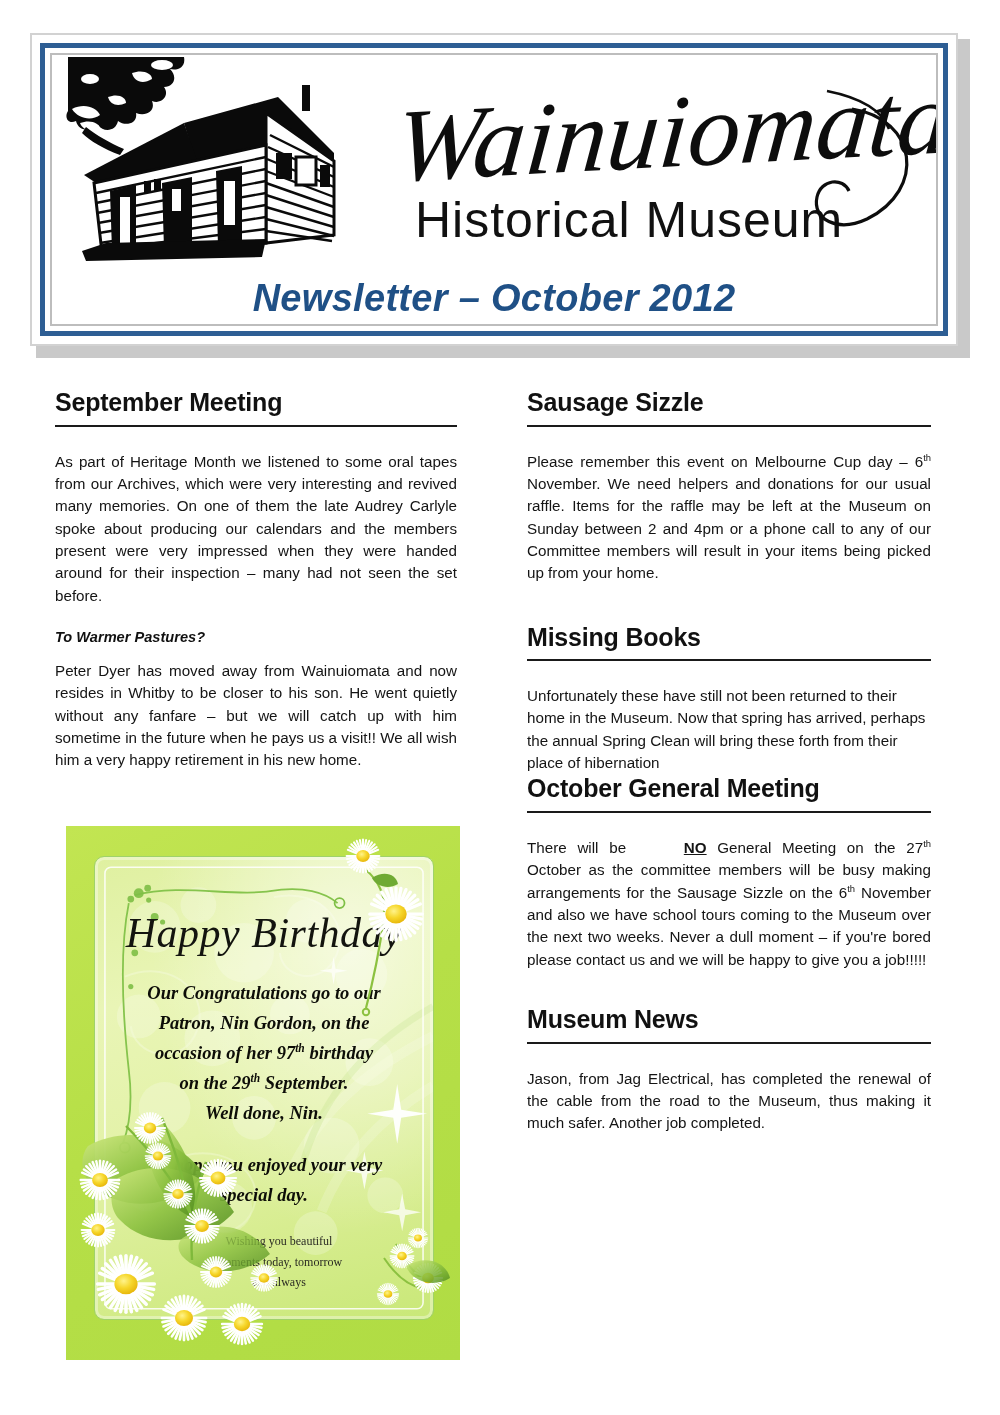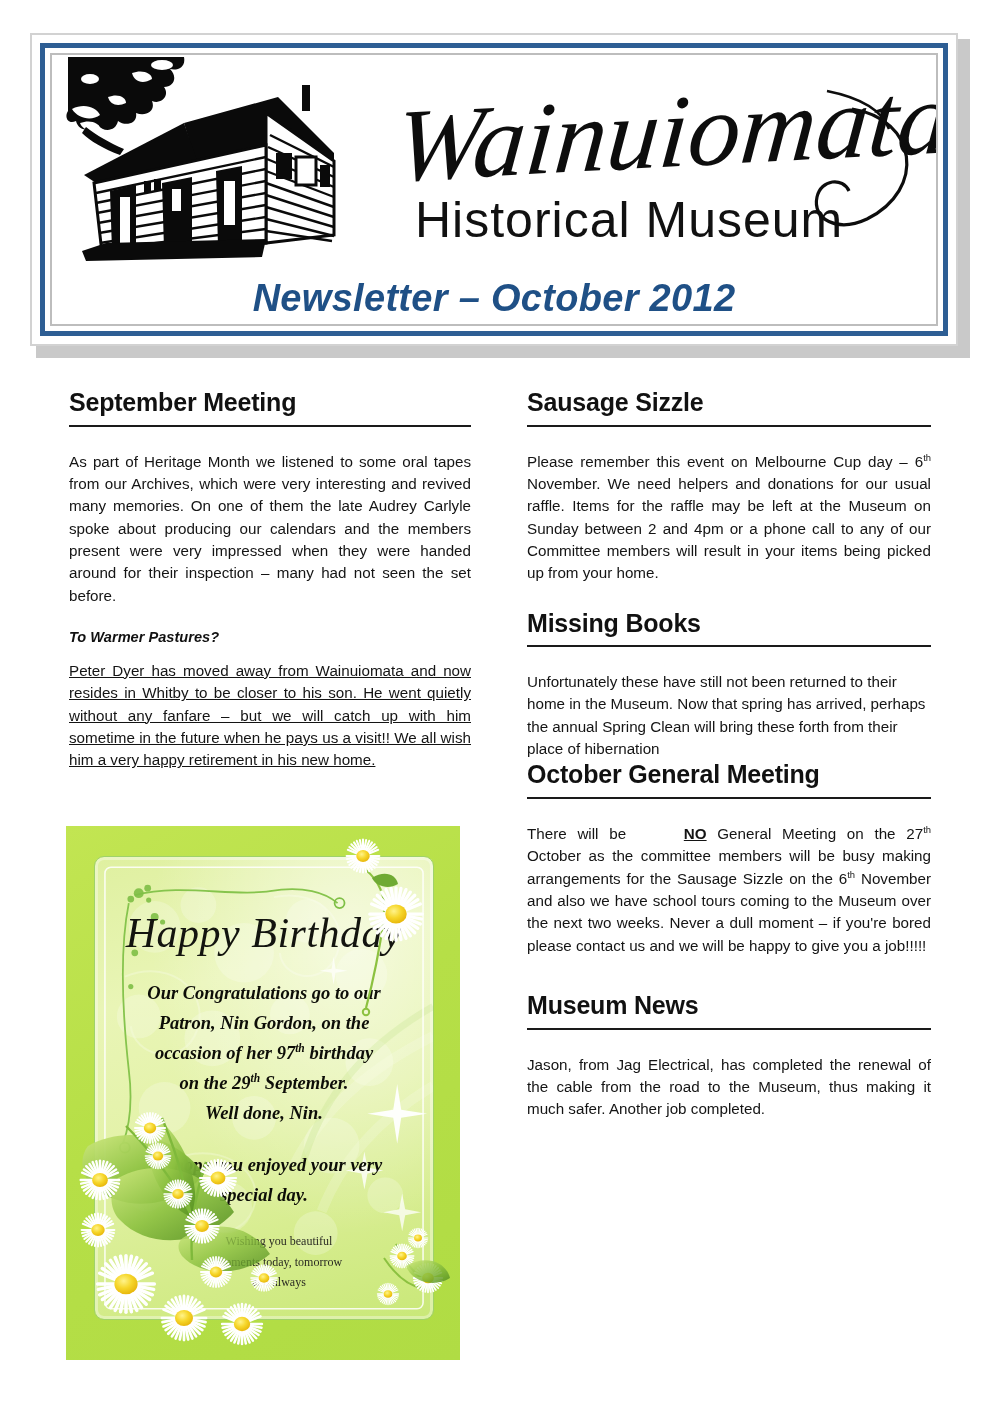--- a/index.html
+++ b/index.html
@@ -100,21 +100,21 @@
     font-style: italic;
     color: #1f5086;
     letter-spacing: 0.3px;
   }
 
   
   .col {
     position: absolute;
     top: 388px;
   }
-  .col-left  { left: 69px;  width: 402px; }
+  .col-left  { left: 55px;  width: 402px; }
   .col-right { left: 527px; width: 404px; }
 
   .section { margin-bottom: 0; }
 
   .sec-head {
     font-family: "Liberation Sans", sans-serif;
     font-size: 25px;
     font-weight: bold;
     color: #111111;
     letter-spacing: -0.2px;
@@ -137,21 +137,21 @@
   }
   .sec-body.left-align { text-align: left; }
   .subhead {
     font-family: "Liberation Sans", sans-serif;
     font-size: 14.6px;
     font-weight: bold;
     font-style: italic;
     color: #111111;
     margin: 22px 0 12px 0;
   }
-  .sec-body.tight { margin-top: 15px; text-decoration: underline; }
+  .sec-body.tight { margin-top: 15px; }
   sup { font-size: 0.62em; vertical-align: super; line-height: 0; }
   .u-bold { font-weight: bold; text-decoration: underline; padding-left: 47px; }
 
   
   .bcard {
     position: absolute;
     left: 66px;
     top: 826px;
     width: 394px;
     height: 534px;
@@ -333,21 +333,21 @@
 </div>
 
 <div class="col col-right">
 
   <div class="section">
     <h2 class="sec-head">Sausage Sizzle</h2>
     <hr class="sec-rule">
     <p class="sec-body"><span>Please remember this event on Melbourne Cup day – 6</span><sup>th</sup><span> November.   We need helpers and donations for our usual raffle.     Items for the raffle may be left at the Museum on Sunday between 2 and 4pm or a phone call to any of our Committee members will result in your items being picked up from your home.</span></p>
   </div>
 
-  <div class="section" style="margin-top:24px">
+  <div class="section" style="margin-top:38px">
     <h2 class="sec-head">Missing Books</h2>
     <hr class="sec-rule">
     <p class="sec-body left-align">Unfortunately these have still not been returned to their home in the Museum.     Now that spring has arrived, perhaps the annual Spring Clean will bring these forth from their place of hibernation</p>
   </div>
 
   <div class="section" style="">
     <h2 class="sec-head">October General Meeting</h2>
     <hr class="sec-rule">
     <p class="sec-body"><span>There will be </span><span class="u-bold">NO</span><span> General Meeting on the 27</span><sup>th</sup><span> October as the committee members will be busy making arrangements for the Sausage Sizzle on the 6</span><sup>th</sup><span> November and also we have school tours coming to the Museum over the next two weeks.       Never a dull moment – if you're bored please contact us and we will be happy to give you a job!!!!!</span></p>
   </div>

